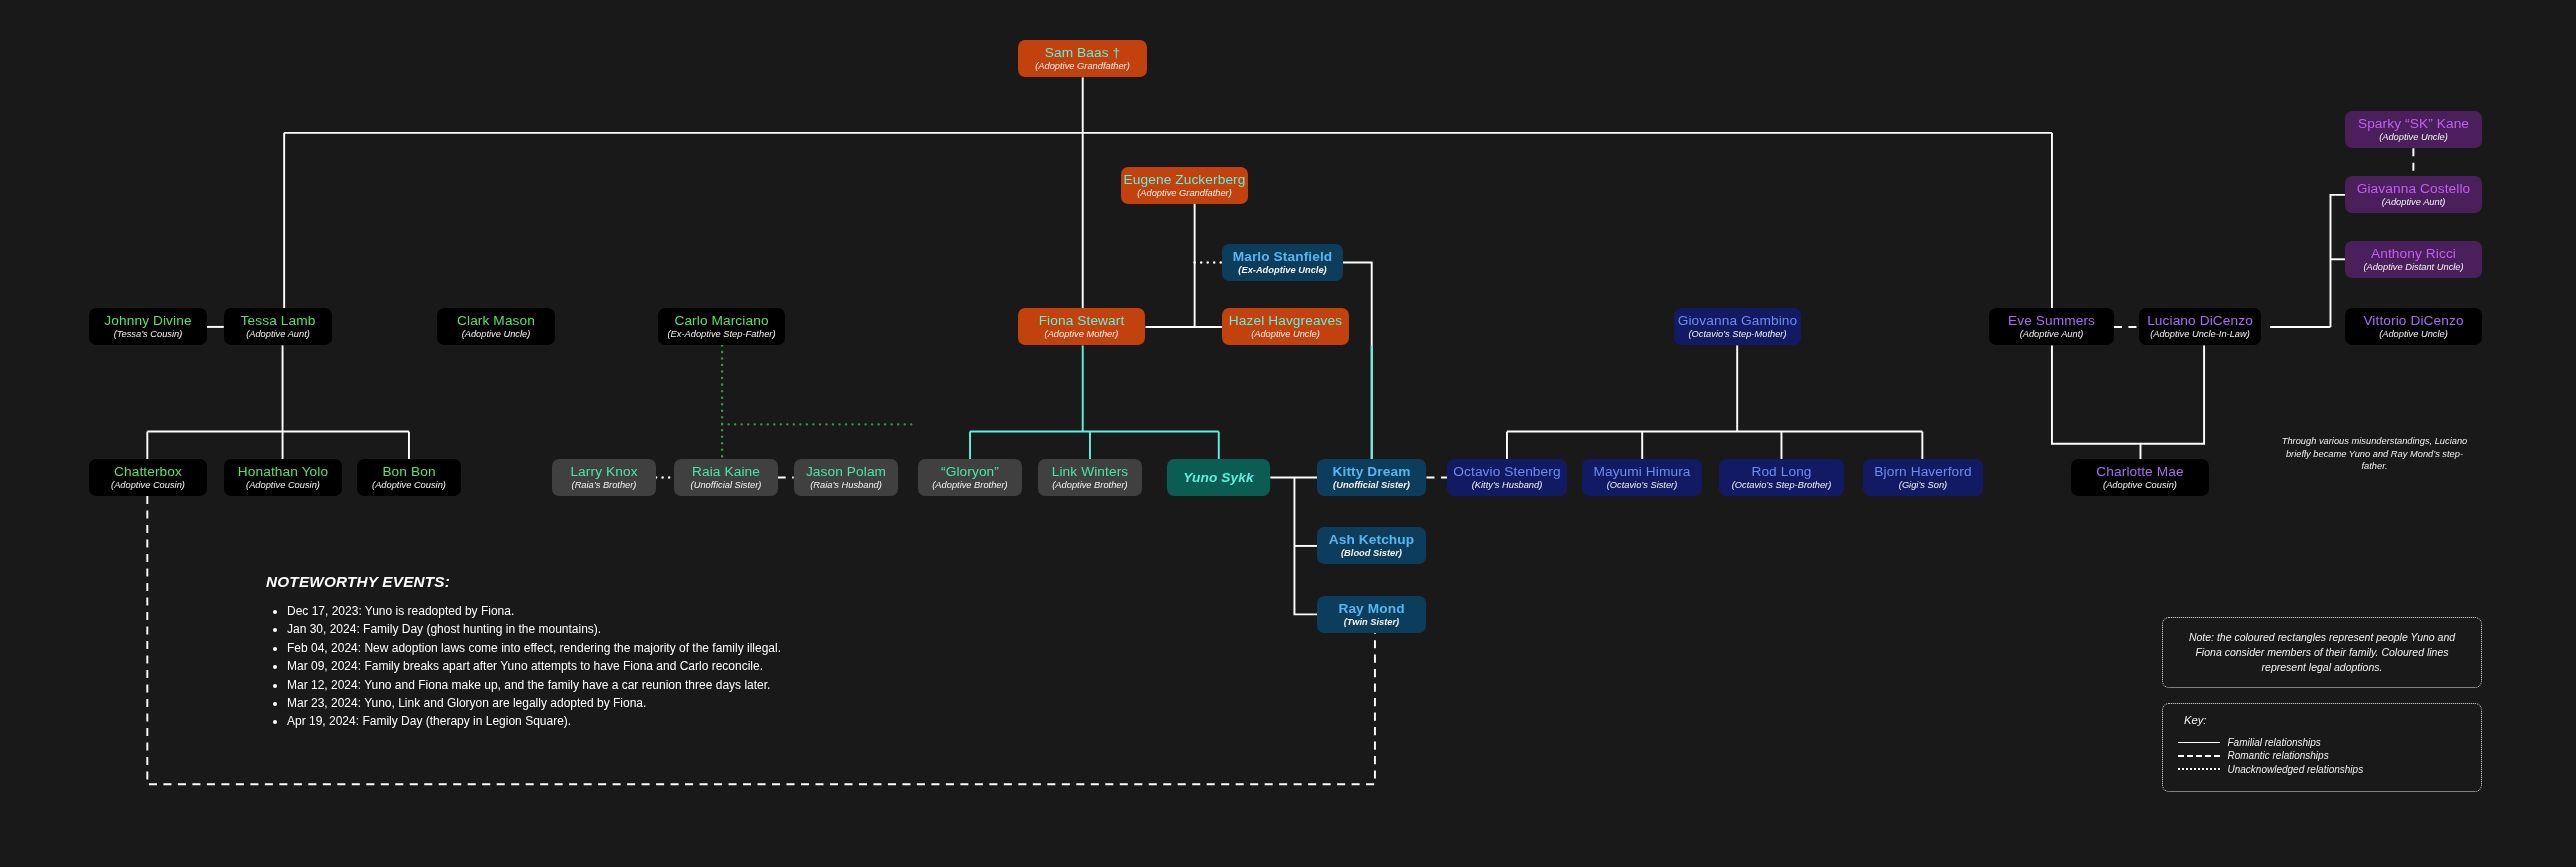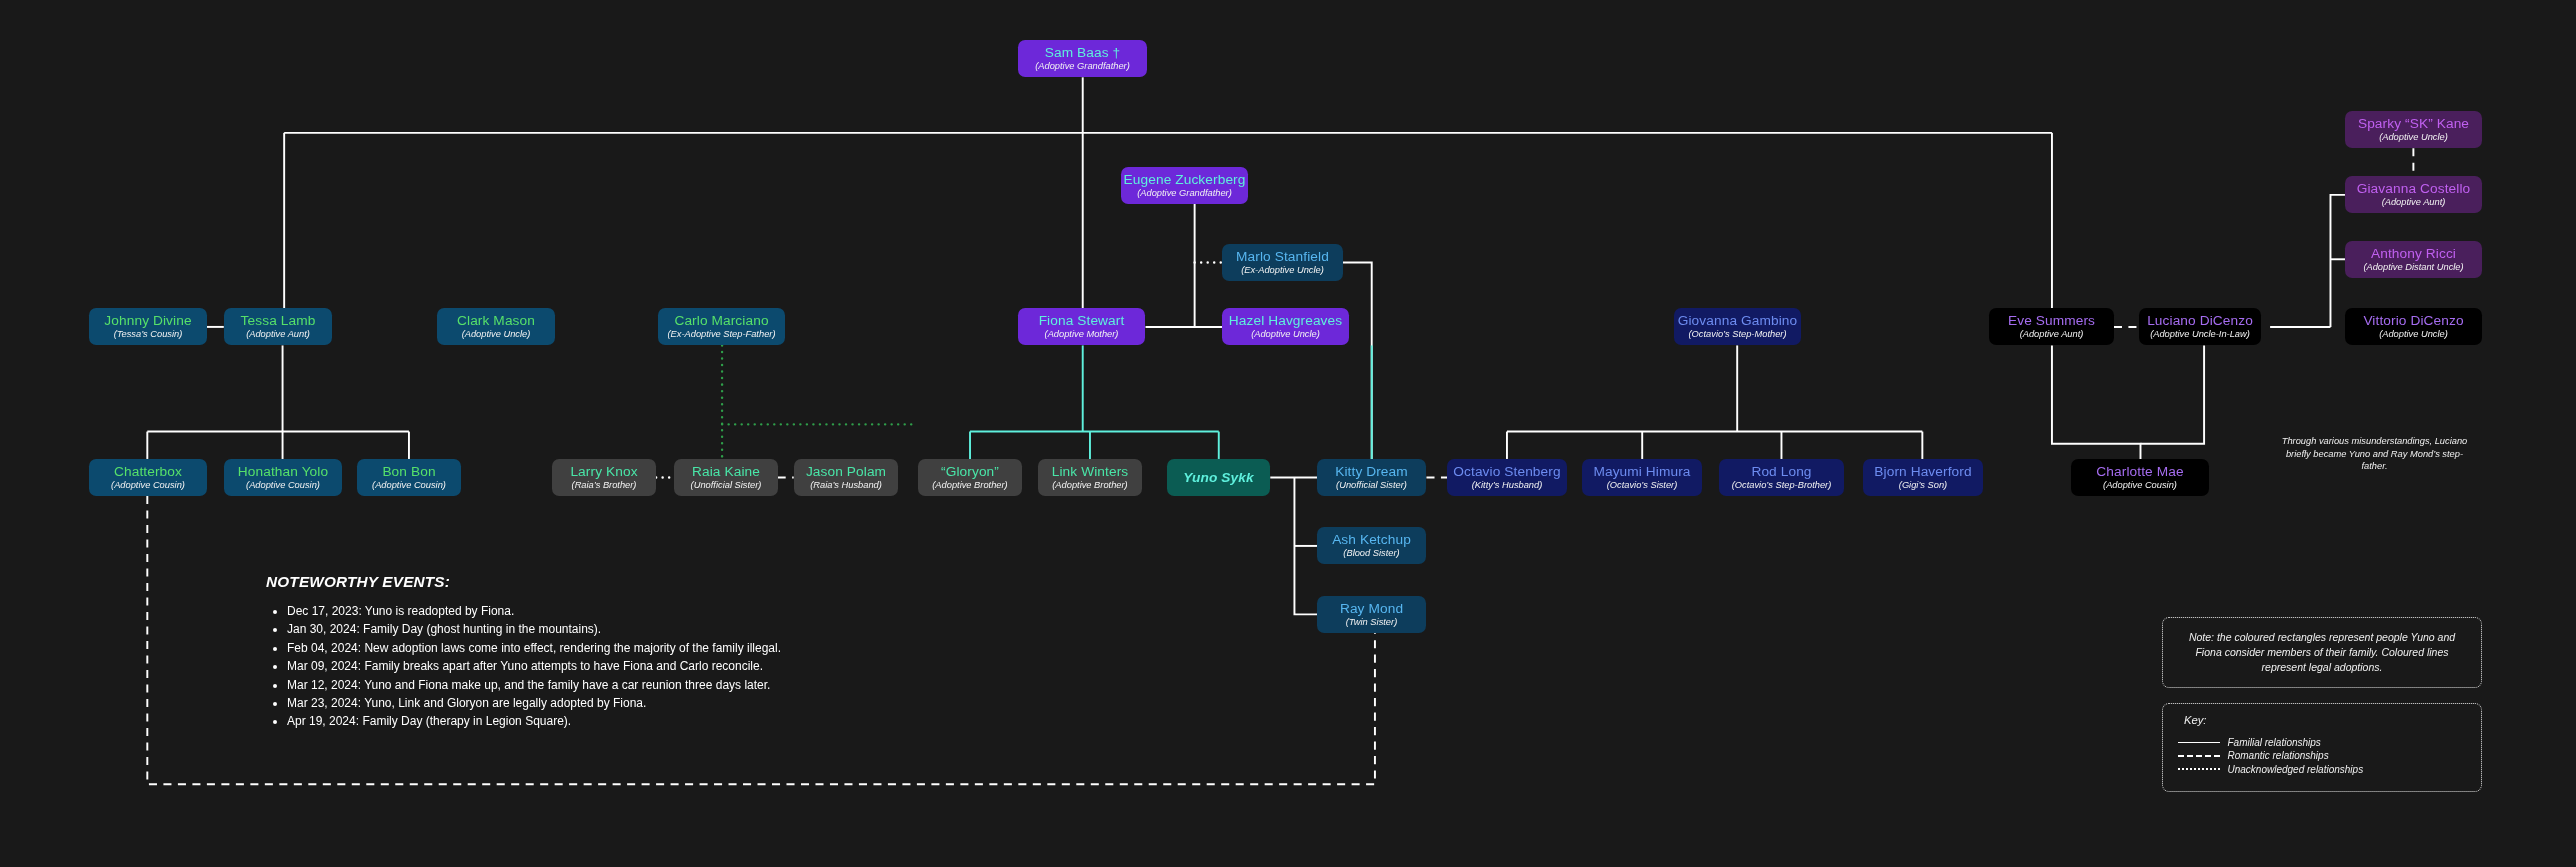--- a/index.html
+++ b/index.html
@@ -27,27 +27,27 @@
     letter-spacing:0.1px;
   }
   .node .sub{
     font-size:9.3px;
     font-style:italic;
     color:#f2f2f2;
     white-space:nowrap;
     margin-top:0.8px;
   }
   
-  .p-green   {background:#0c4a6e;}
+  .p-green   {background:#000000;}
   .p-green   .nm{color:#56e06a;}
-  .p-teal    {background:#6d28d9;}
+  .p-teal    {background:#c2410c;}
   .p-teal    .nm{color:#5ff0dd;}
   .p-teal2   {background:#404040;}
   .p-teal2   .nm{color:#49e6a8;}
-  .p-blue    {background:#0d3d5c;}
+  .p-blue    {background:#0d3d5c;font-weight:bold;}
   .p-blue    .nm{color:#57b6f0;}
   .p-navy    {background:#111a63;}
   .p-navy    .nm{color:#6d8cf0;}
   .p-purple  {background:#4a1f5c;}
   .p-purple  .nm{color:#c060f0;}
   .p-purple2 {background:#000000;}
   .p-purple2 .nm{color:#a56cf0;}
   .p-hero    {background:#0b5c53;}
   .p-hero    .nm{color:#5ff0dd;font-style:italic;font-weight:bold;}
 

